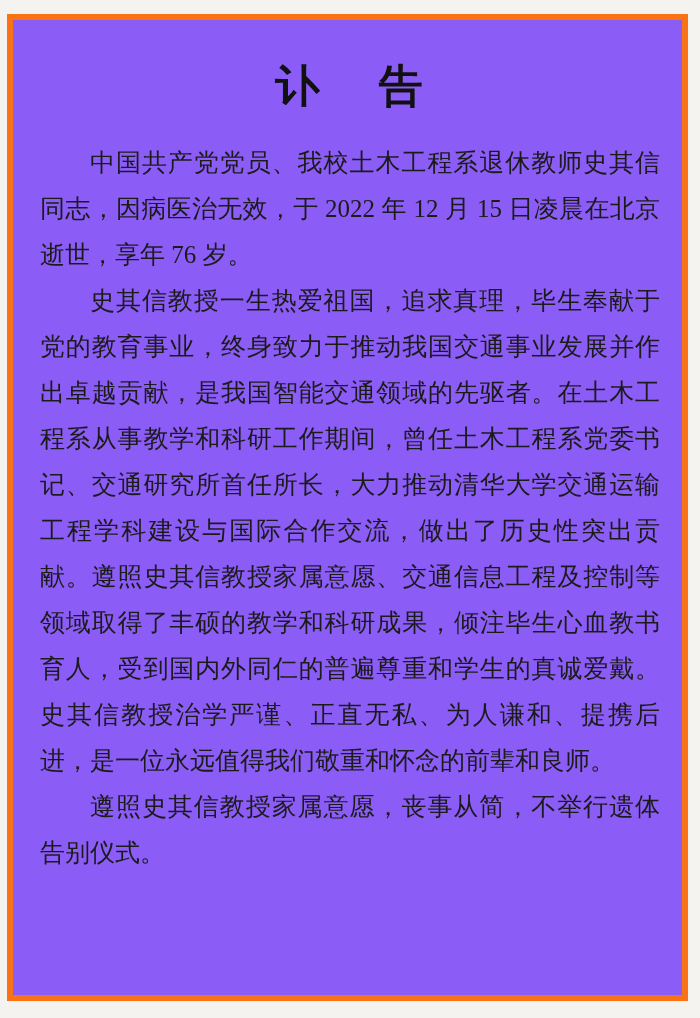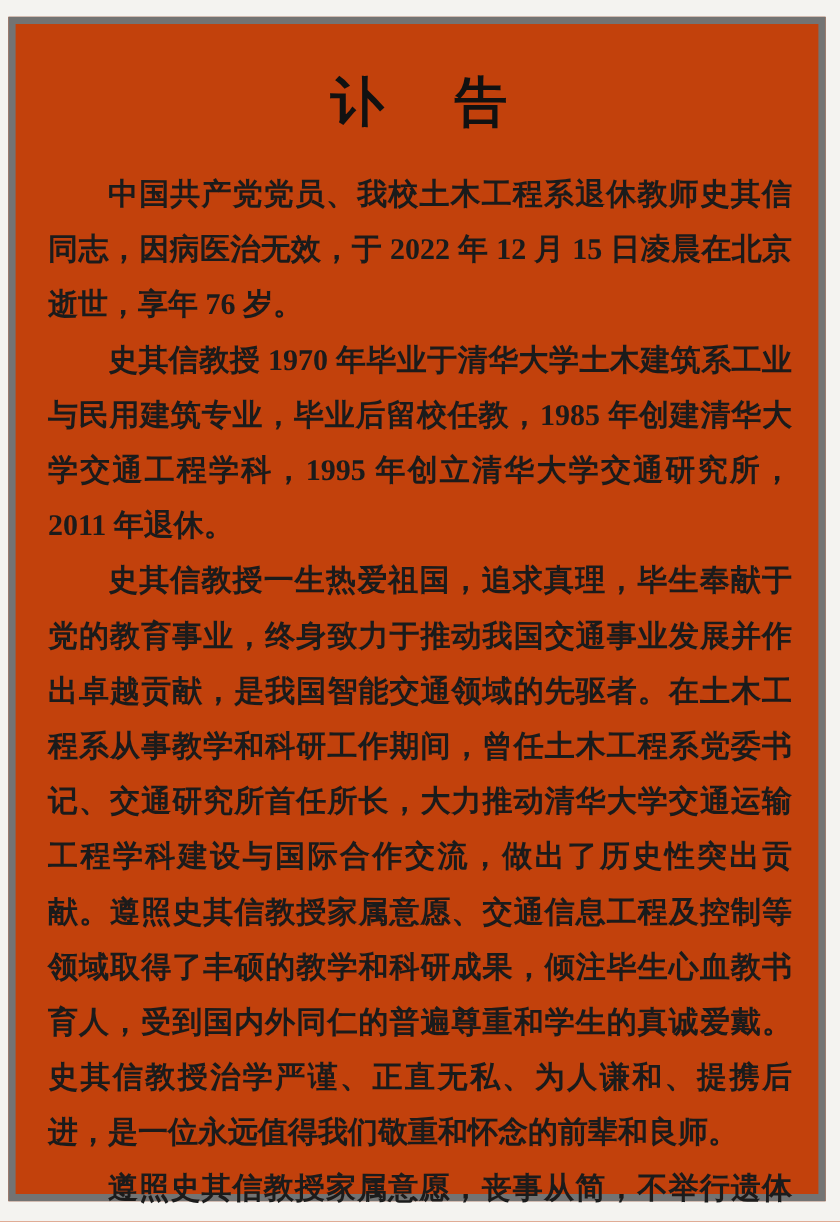--- a/index.html
+++ b/index.html
@@ -15,22 +15,22 @@
     color: #1b1b1b;
     overflow: hidden;
   }
   .frame {
     position: absolute;
     left: 7px;
     top: 14px;
     width: 681px;
     height: 987px;
     box-sizing: border-box;
-    border: 6px solid #737373;
-    background: #c2410c;
+    border: 6px solid #f97316;
+    background: #8b5cf6;
   }
   .content {
     box-sizing: border-box;
     padding: 42px 22px 0 27px;
   }
   .title {
     margin: 0 0 30px 0;
     text-align: center;
     font-family: "DejaVu Sans", "Liberation Sans", sans-serif;
     font-weight: bold;
@@ -41,33 +41,31 @@
     color: #111;
   }
   .body-text {
     font-size: 25px;
     line-height: 46px;
     text-align: justify;
   }
   .body-text p {
     margin: 0;
     text-indent: 2em;
-    font-weight: bold;
   }
 </style>
 </head>
 <body>
 
 <div class="frame">
   <div class="content">
 
     <h1 class="title">讣 告</h1>
 
     <div class="body-text">
       <p>中国共产党党员、我校土木工程系退休教师史其信同志，因病医治无效，于 2022 年 12 月 15 日凌晨在北京逝世，享年 76 岁。</p>
-      <p>史其信教授 1970 年毕业于清华大学土木建筑系工业与民用建筑专业，毕业后留校任教，1985 年创建清华大学交通工程学科，1995 年创立清华大学交通研究所，2011 年退休。</p>
       <p>史其信教授一生热爱祖国，追求真理，毕生奉献于党的教育事业，终身致力于推动我国交通事业发展并作出卓越贡献，是我国智能交通领域的先驱者。在土木工程系从事教学和科研工作期间，曾任土木工程系党委书记、交通研究所首任所长，大力推动清华大学交通运输工程学科建设与国际合作交流，做出了历史性突出贡献。遵照史其信教授家属意愿、交通信息工程及控制等领域取得了丰硕的教学和科研成果，倾注毕生心血教书育人，受到国内外同仁的普遍尊重和学生的真诚爱戴。史其信教授治学严谨、正直无私、为人谦和、提携后进，是一位永远值得我们敬重和怀念的前辈和良师。</p>
       <p>遵照史其信教授家属意愿，丧事从简，不举行遗体告别仪式。</p>
 
     </div>
 
   </div>
 </div>
 
 </body></html>

